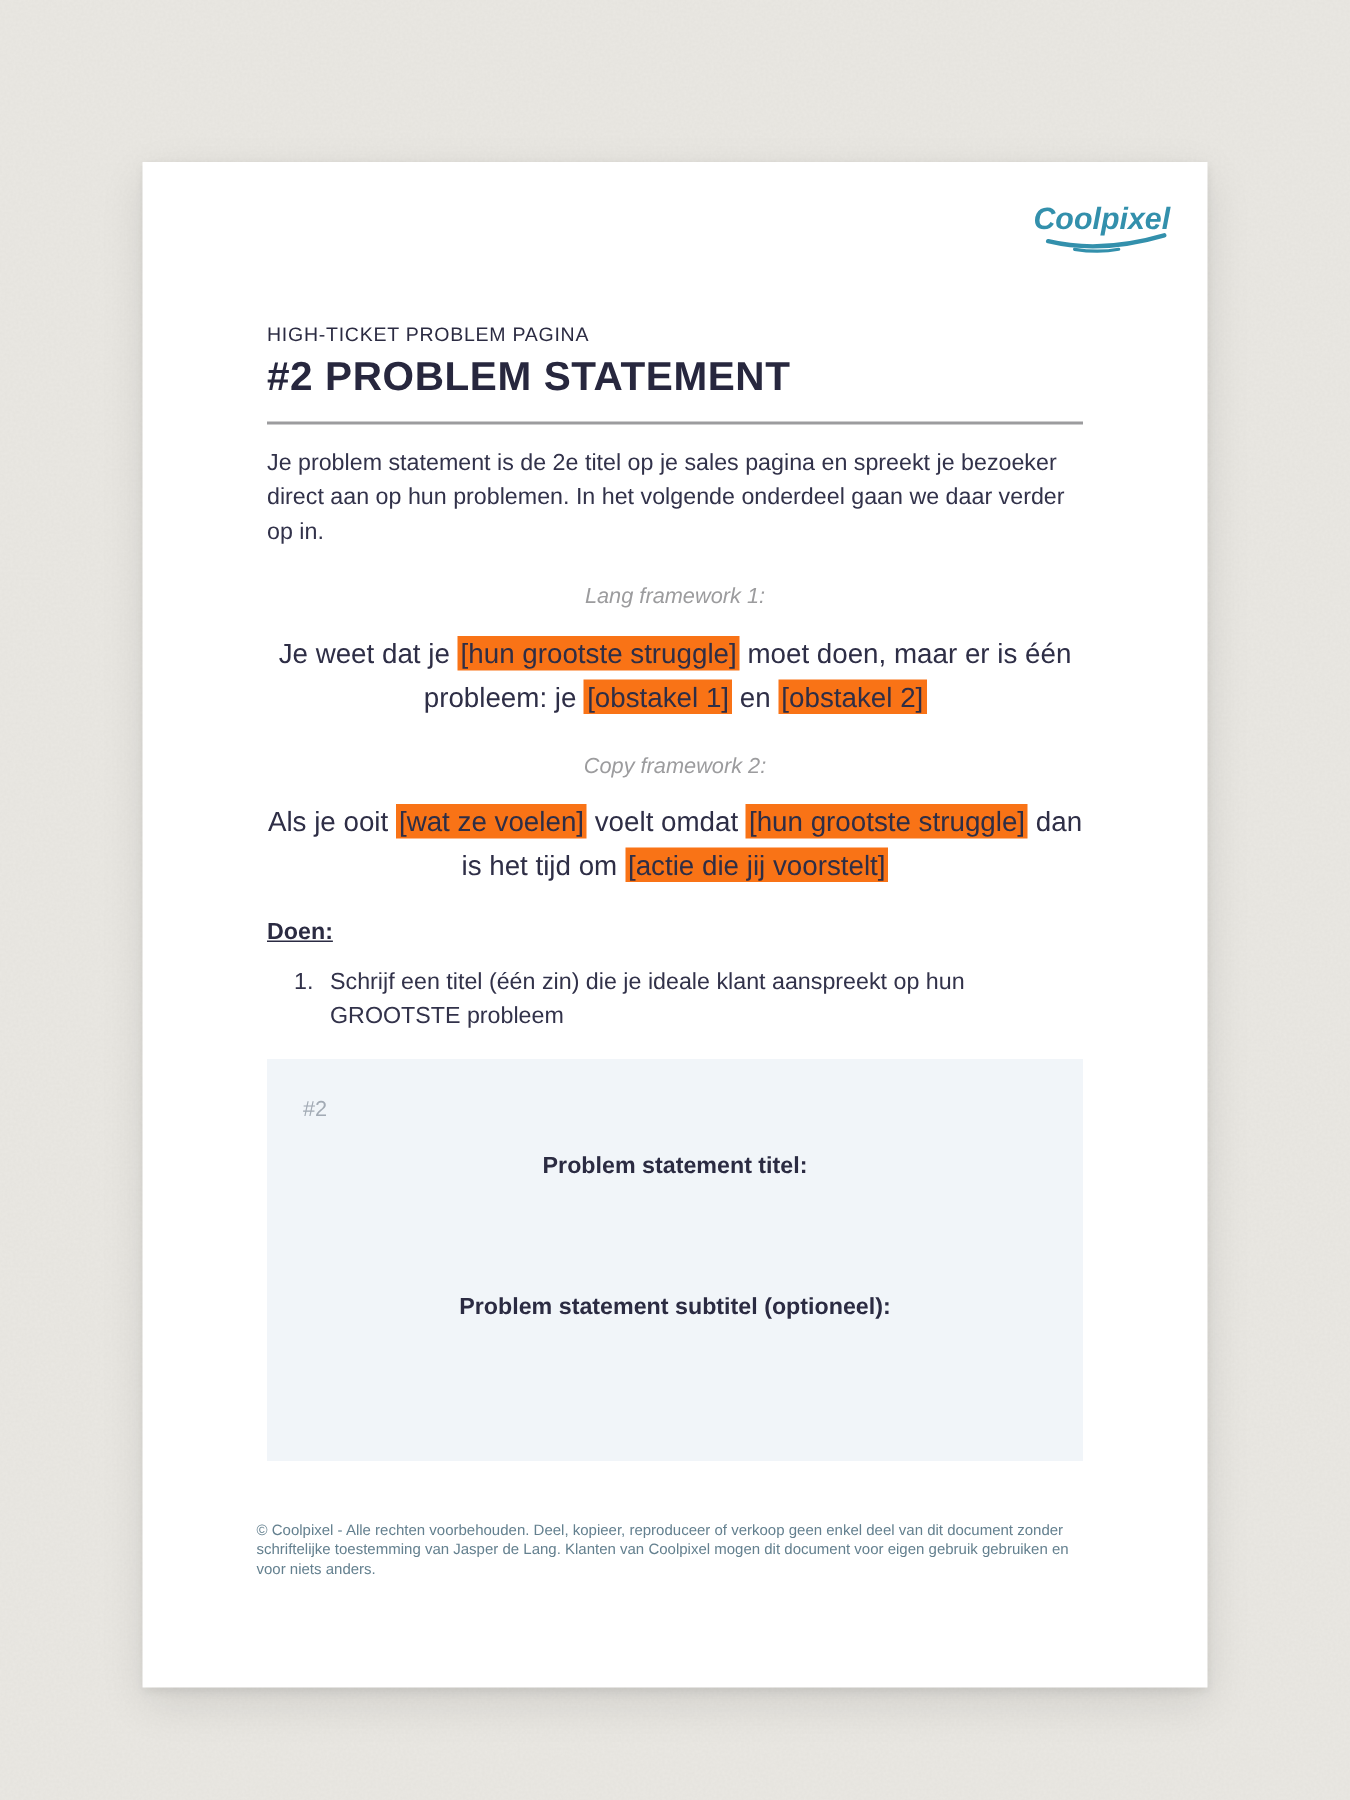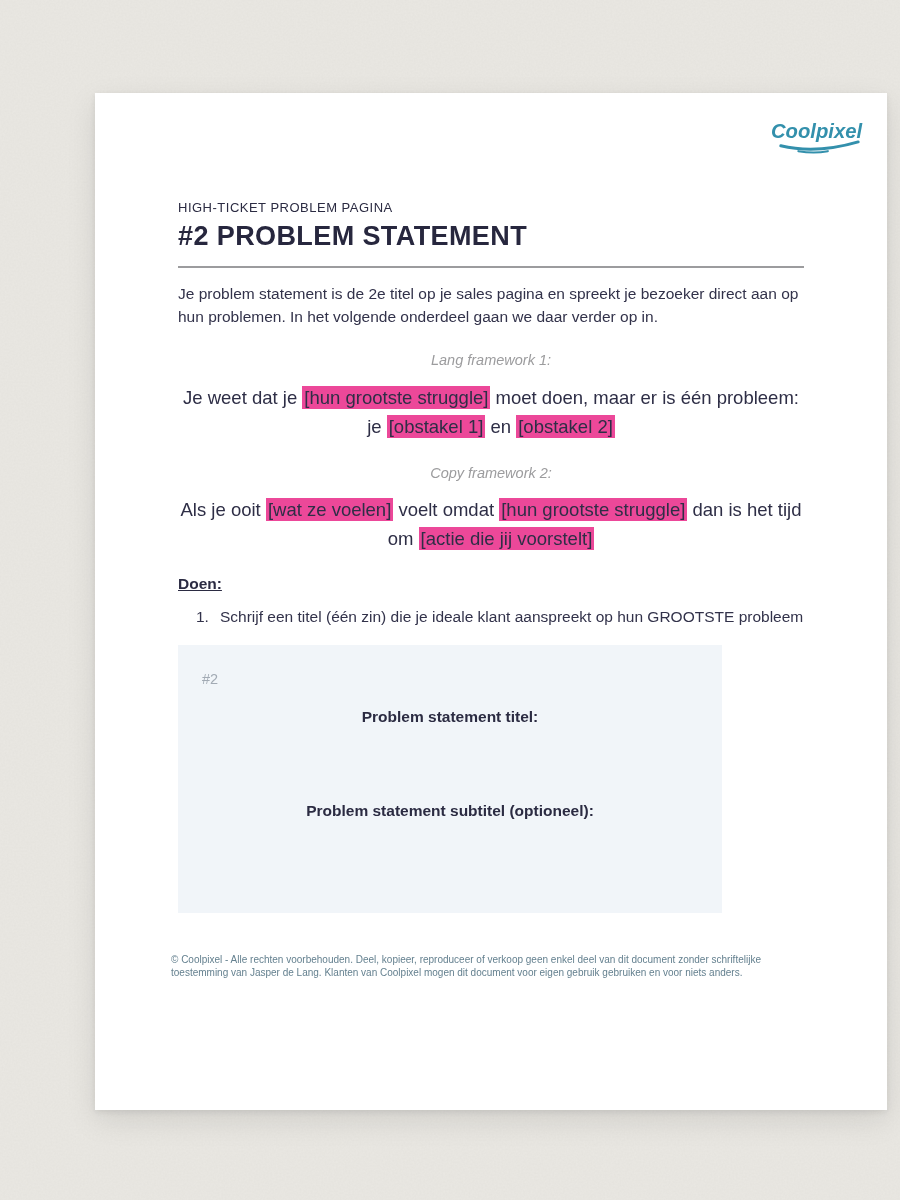--- a/index.html
+++ b/index.html
@@ -13,22 +13,22 @@
   .bg-noise {
     position: absolute;
     inset: 0;
     width: 900px;
     height: 1200px;
     pointer-events: none;
   }
   .page {
     position: absolute;
     left: 95px;
-    top: 93px;
-    width: 792px;
+    top: 108px;
+    width: 710px;
     height: 1017px;
     background: #ffffff;
     box-shadow: 0 2px 6px rgba(0,0,0,0.08), 0 10px 28px rgba(0,0,0,0.10);
     padding: 108px 83px 0 83px;
   }
   .logo {
     position: absolute;
     top: 22px;
     right: 20px;
     width: 98px;
@@ -69,21 +69,21 @@
     line-height: 1;
   }
   .fw-text {
     margin-top: 15px;
     text-align: center;
     font-size: 18.5px;
     line-height: 29px;
     color: #2e2e46;
   }
   .fw-text .hl {
-    background: #ec4899;
+    background: #f97316;
     padding: 1px 2px;
   }
   .doen-heading {
     margin-top: 23px;
     font-size: 15.5px;
     font-weight: bold;
     text-decoration: underline;
     color: #2b2b42;
     line-height: 1;
   }

